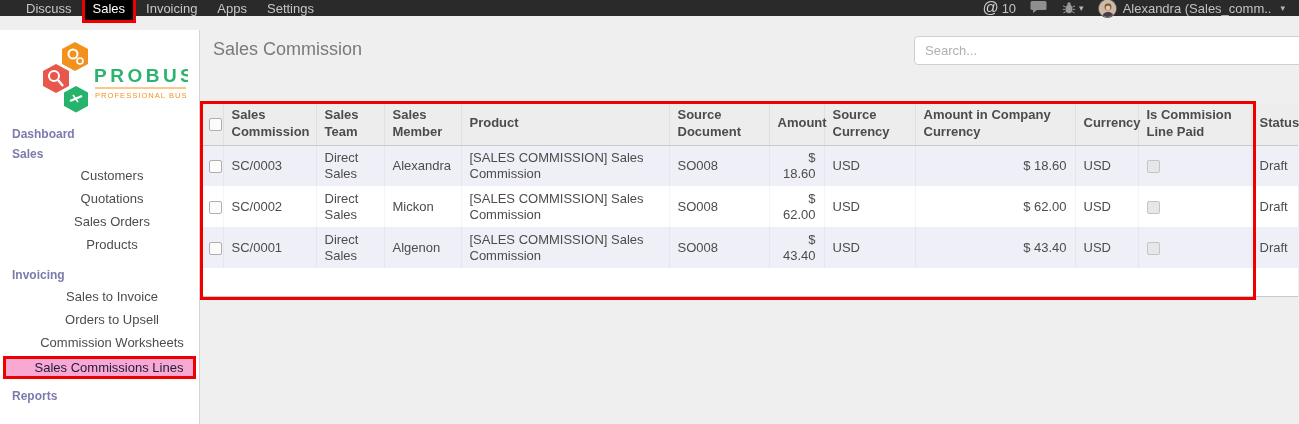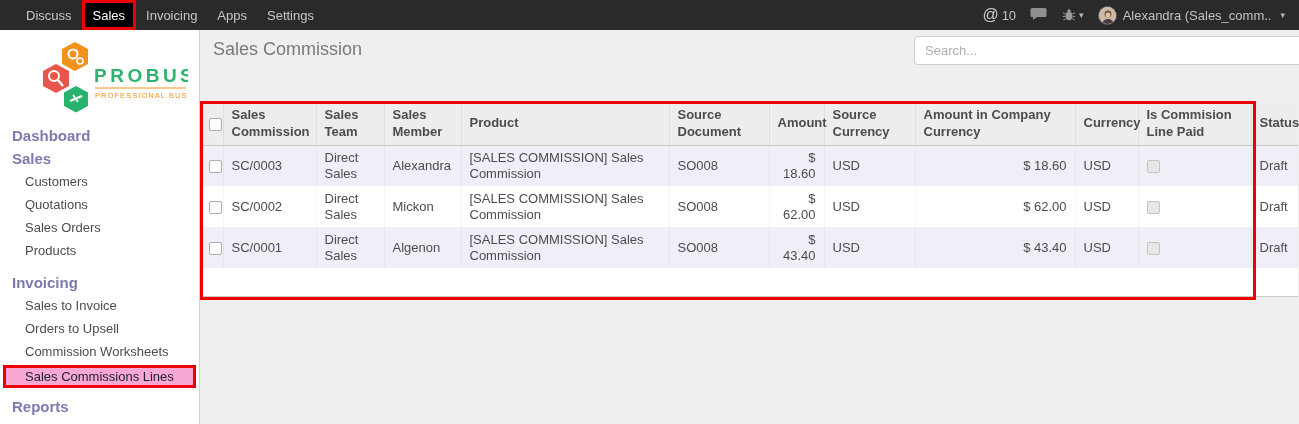--- a/index.html
+++ b/index.html
@@ -1,35 +1,35 @@
 <!DOCTYPE html>
 <html><head>
 <meta charset="utf-8">
 <style>
   * { margin:0; padding:0; box-sizing:border-box; }
   html,body { width:1299px; height:424px; font-family:"Liberation Sans", sans-serif; background:#efefef; overflow:hidden; }
   .app { position:relative; width:1299px; height:424px; }
 
   
-  .topbar { position:absolute; left:0; top:0; width:1299px; height:30px; background:#2a2a2a; display:flex; align-items:center; z-index:20; }
+  .topbar { position:absolute; left:0; top:0; width:1299px; height:16px; background:#2a2a2a; display:flex; align-items:center; z-index:20; }
   .menu { display:flex; align-items:center; height:30px; margin-left:16px; }
   .menu-item { color:#c7c7c7; font-size:13px; padding:0 10px; height:30px; display:flex; align-items:center; cursor:pointer; }
   .menu-item.active { background:#000; color:#fff; border:3px solid #ee0000; padding:0 8px; }
   .top-right { margin-left:auto; display:flex; align-items:center; gap:14px; padding-right:14px; color:#c2c2c2; font-size:13px; }
   .mention { display:flex; align-items:center; gap:3px; }
   .mention .at { font-size:16px; color:#cfcfcf; }
   .caret { font-size:9px; color:#b5b5b5; margin-left:3px; }
   .avatar { width:19px; height:19px; border-radius:50%; background:#d8c6b2; overflow:hidden; display:inline-block; border:1px solid #555; }
   .user-wrap { display:flex; align-items:center; gap:6px; }
 
   
   .sidebar { position:absolute; left:0; top:30px; width:200px; height:394px; background:#ffffff; border-right:1px solid #d5d5d5; }
   .logo-wrap { padding:8px 0 4px 28px; }
-  .side-head { color:#7c7bad; font-weight:bold; font-size:15px; padding:3px 0 3px 12px; cursor:pointer; }
-  .side-item { color:#4c4c4c; font-size:13px; padding:4px 0 4px 25px; cursor:pointer; }
+  .side-head { color:#7c7bad; font-weight:bold; font-size:12px; padding:3px 0 3px 12px; cursor:pointer; }
+  .side-item { color:#4c4c4c; font-size:13px; padding:4px 0 4px 25px; cursor:pointer;text-align:center; }
   .side-item.active { background:#f9a8d4; color:#20203a; border:3px solid #ee0000; margin:2px 3px; padding:1px 0 1px 19px; }
 
   
   .content { position:absolute; left:200px; top:30px; width:1263px; height:394px; background:#efefef; }
   .page-title { position:absolute; left:13px; top:9px; font-size:18px; color:#7a7a7a; }
   .searchbox { position:absolute; top:6px; right:9px; width:540px; height:29px; background:#fff; border:1px solid #cfcfcf; border-radius:4px; display:flex; align-items:center; }
   .searchbox input { flex:1; border:none; outline:none; font-size:13px; color:#444; padding:0 10px; font-family:"Liberation Sans", sans-serif; background:transparent; }
   .searchbox input::placeholder { color:#b0b0b0; }
   .search-icon { width:28px; display:flex; align-items:center; justify-content:center; cursor:pointer; }
   .pager { position:absolute; top:41px; right:9px; display:flex; align-items:center; }

